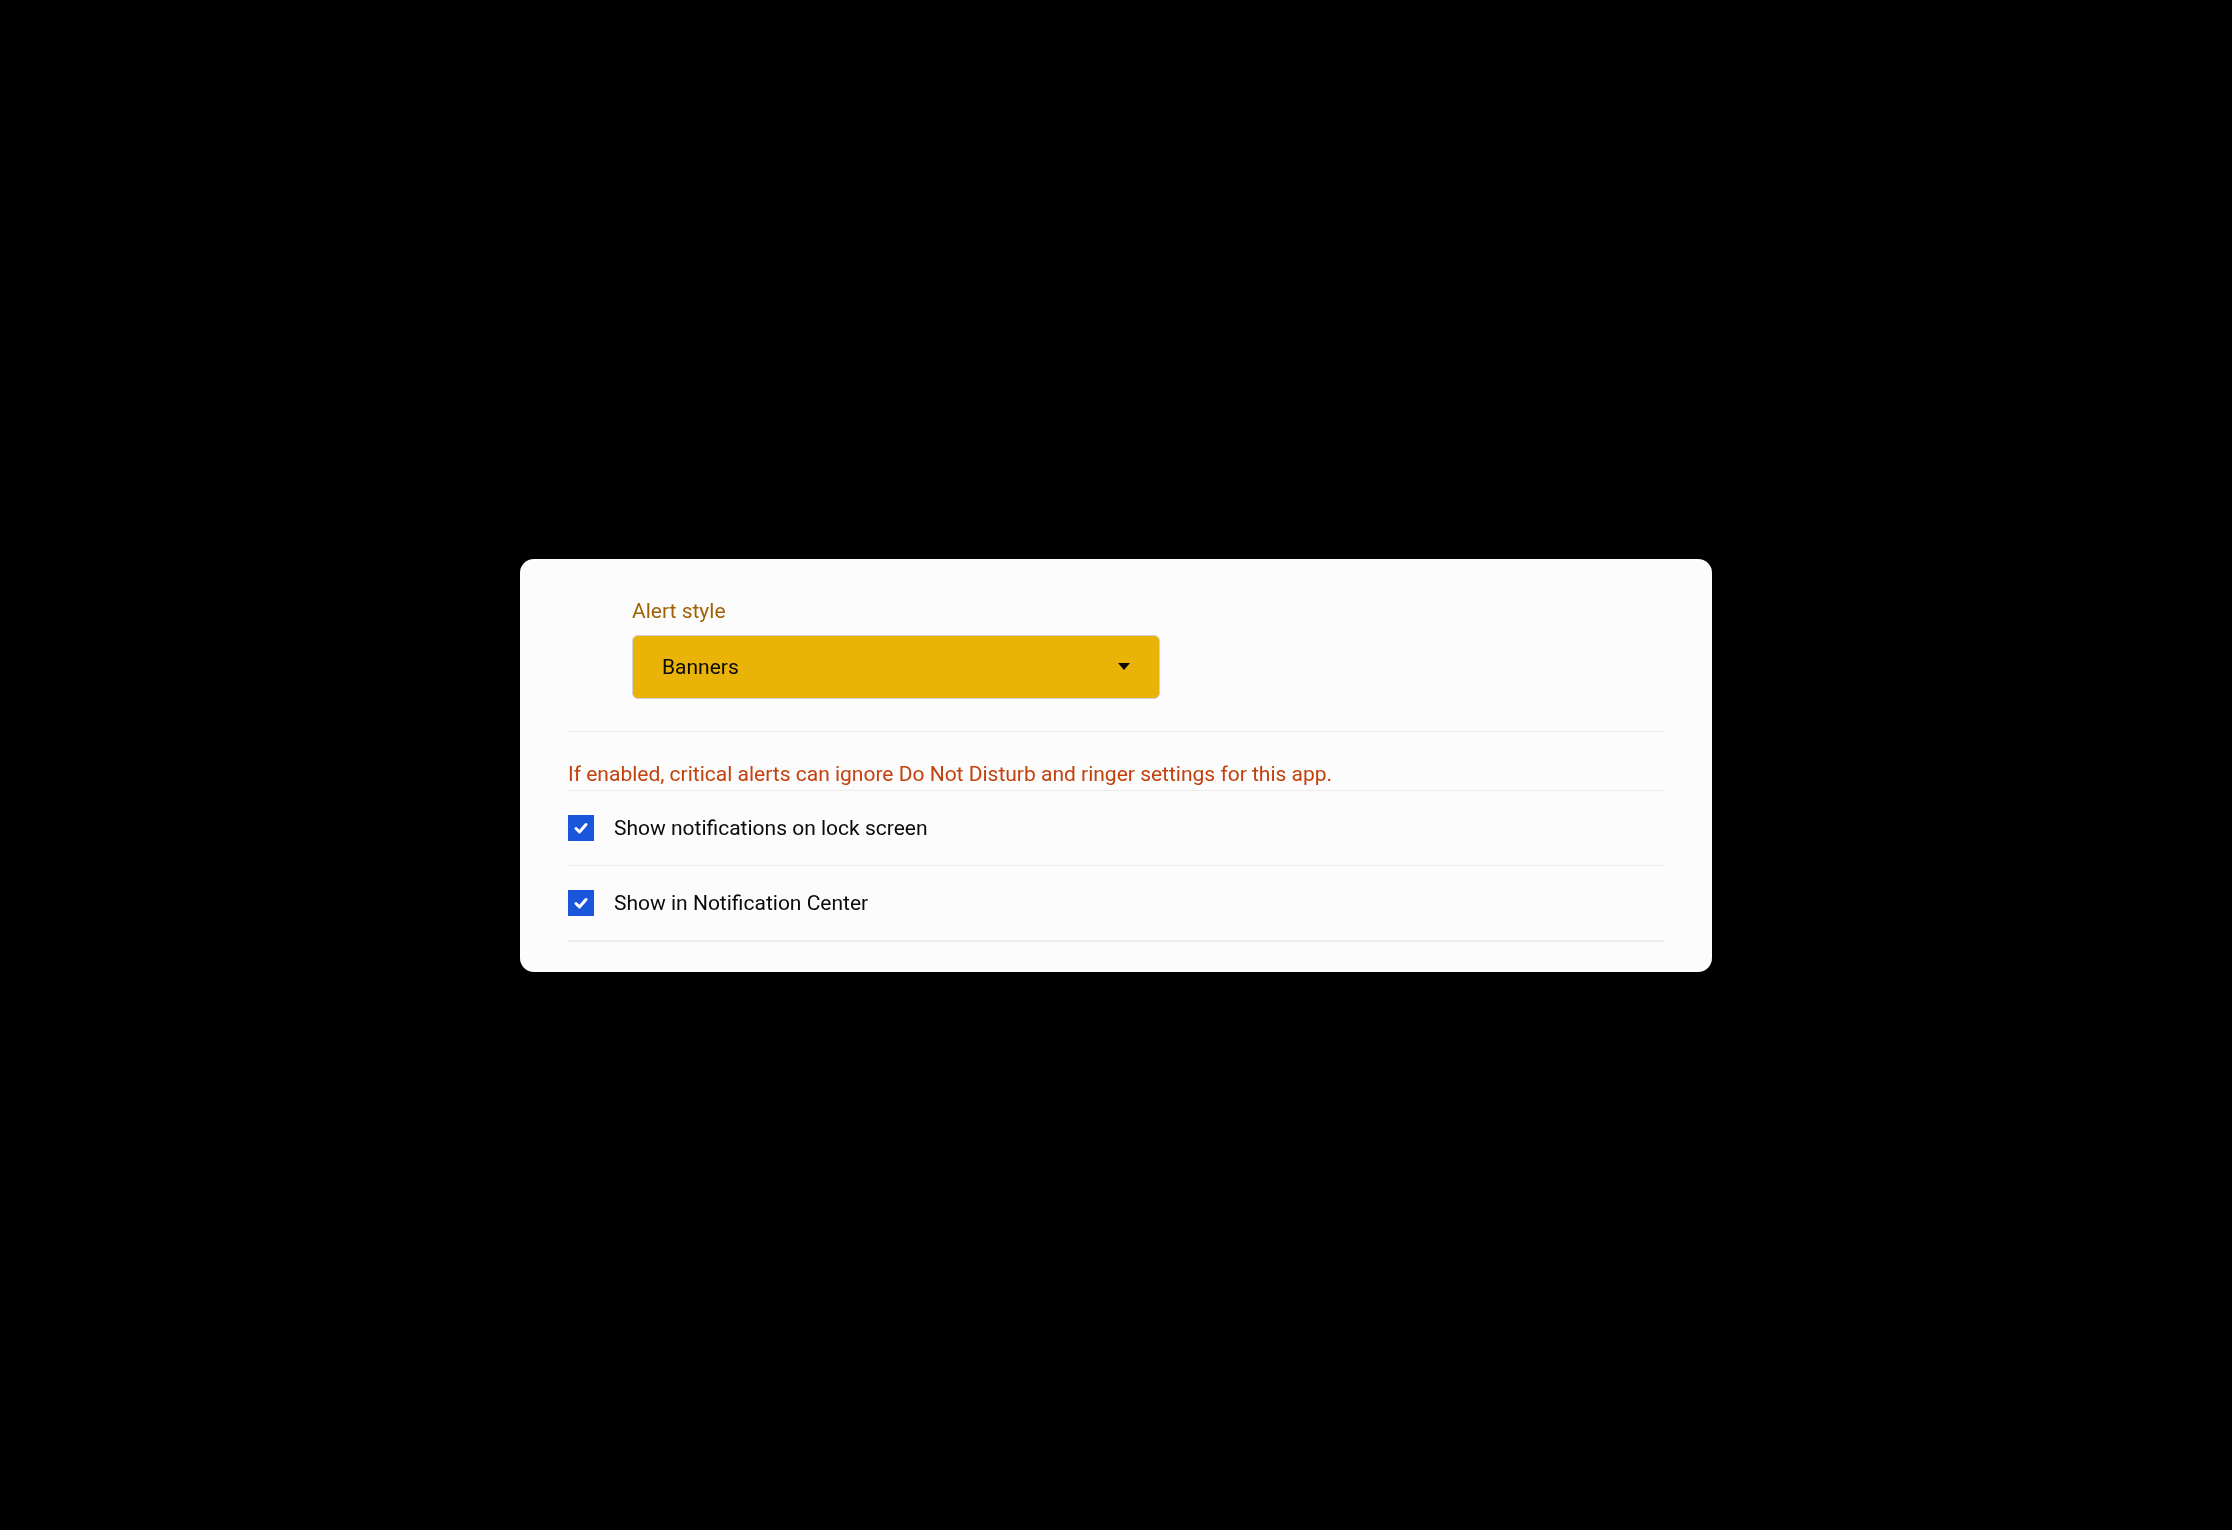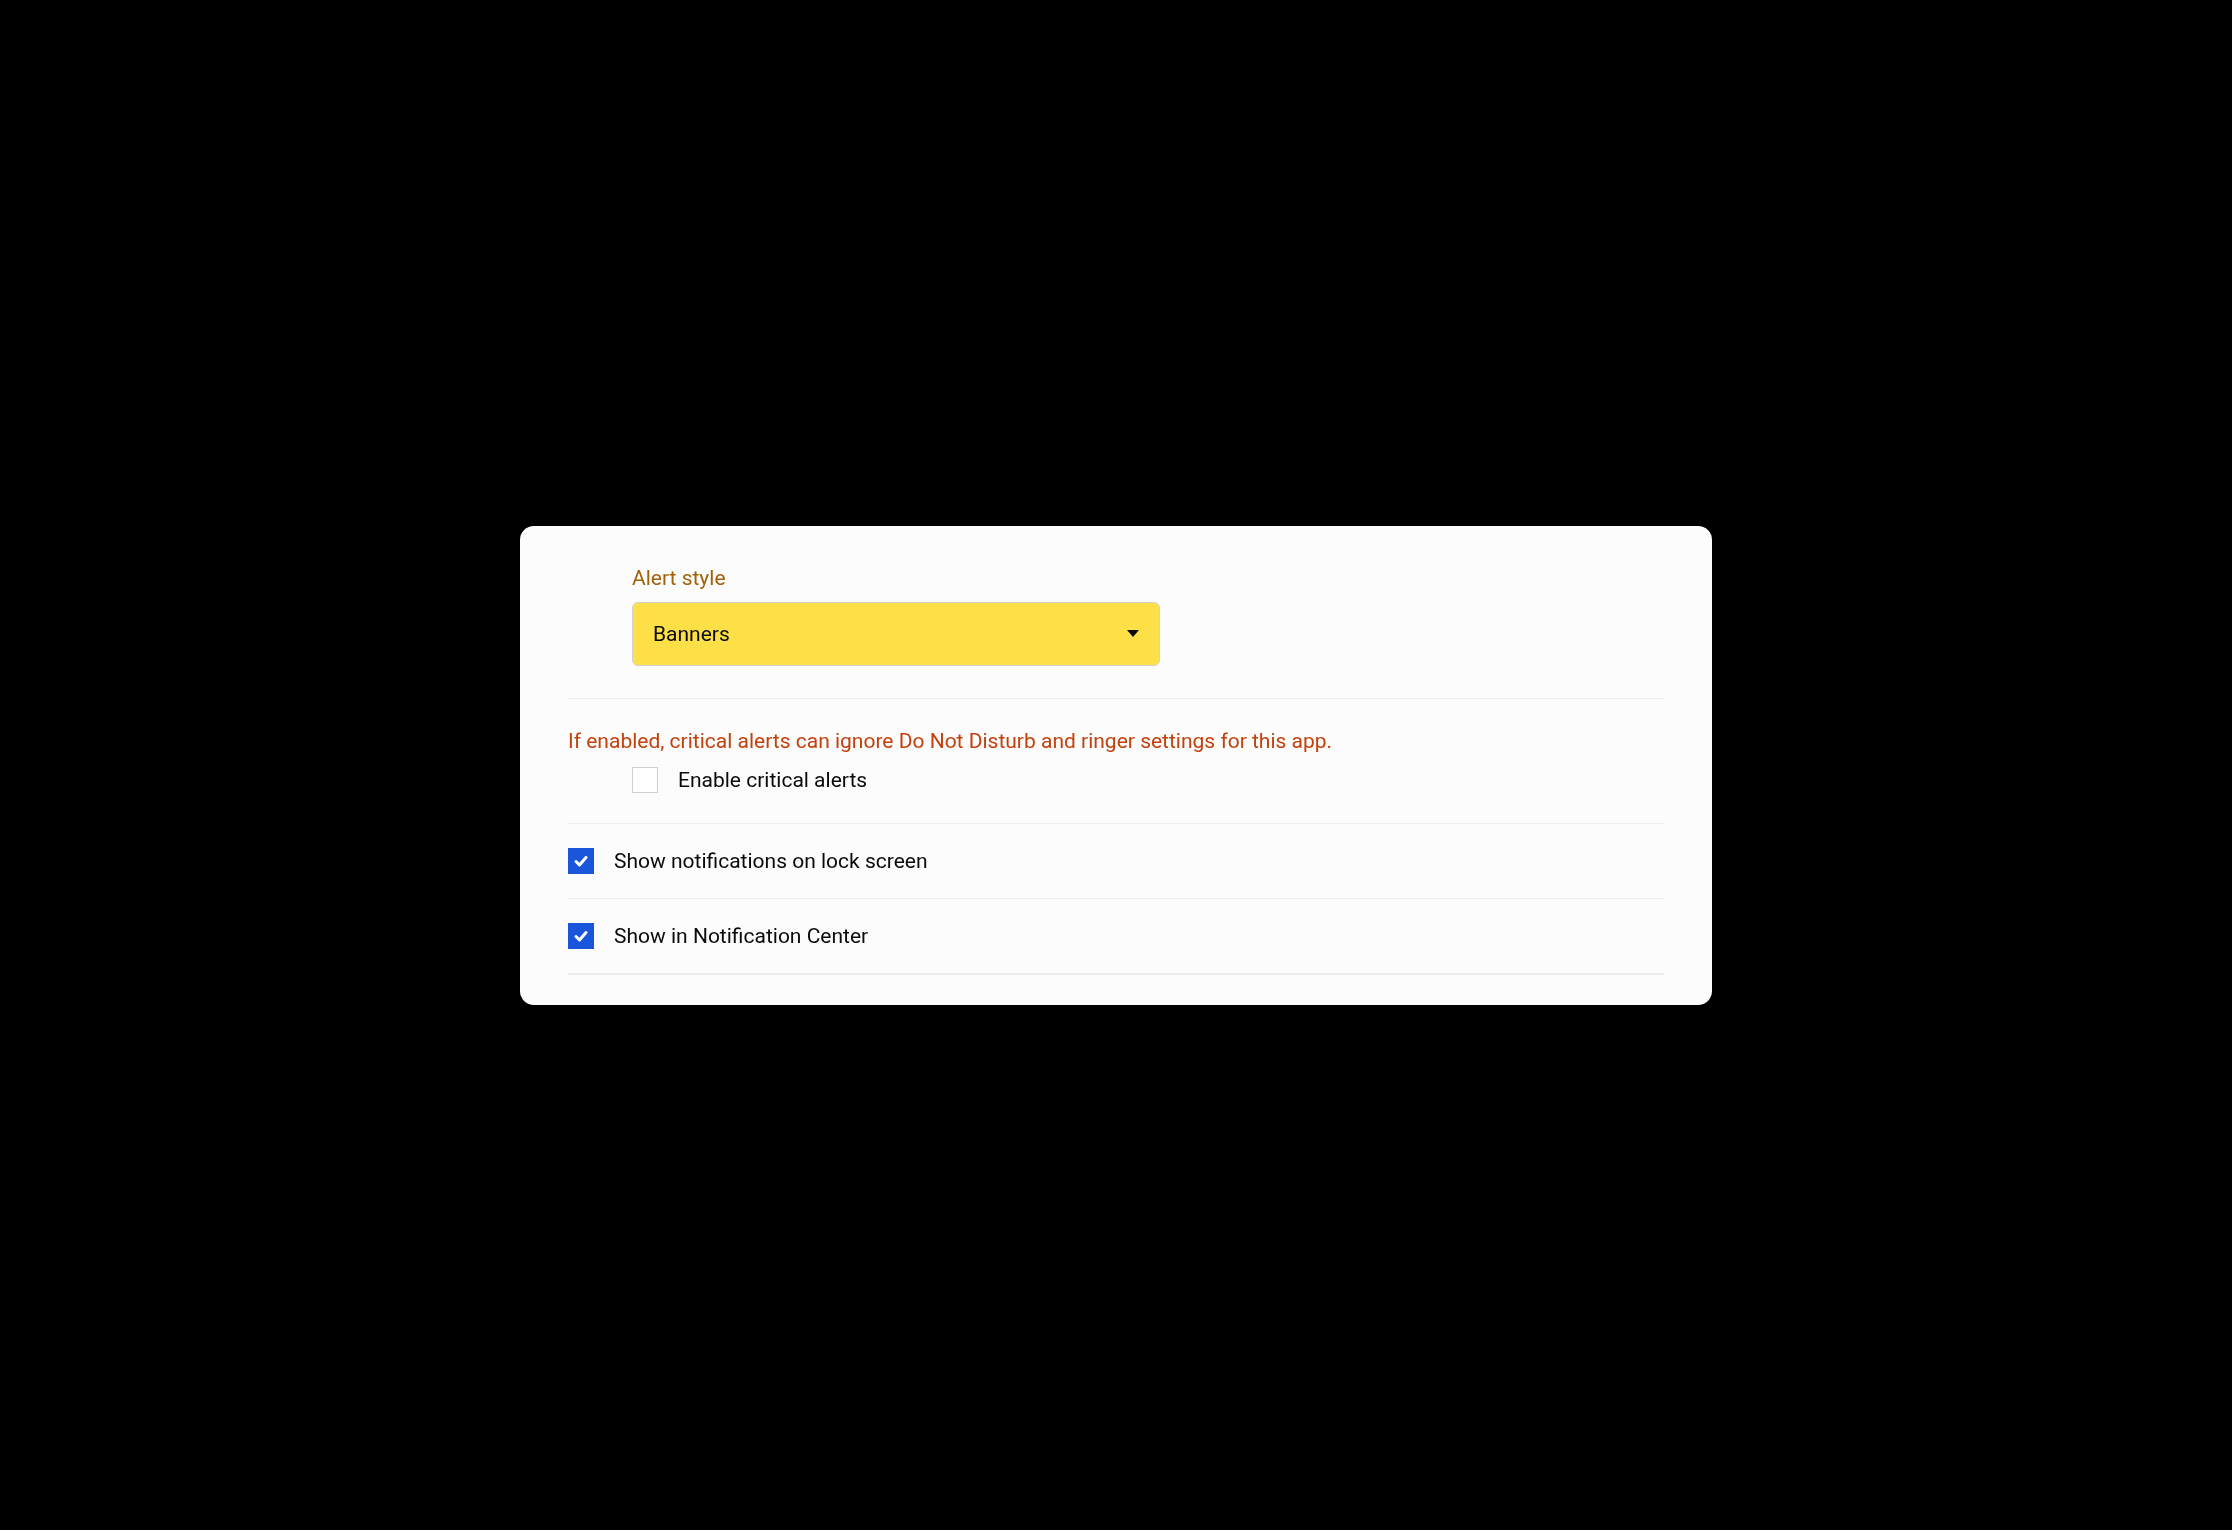--- a/index.html
+++ b/index.html
@@ -34,24 +34,24 @@
     margin-left: 64px;
     margin-bottom: 12px;
   }
   .select-wrap {
     margin-left: 64px;
     margin-bottom: 32px;
   }
   .select {
     width: 528px;
     height: 64px;
-    background: #fde047;
+    background: #eab308;
     border: 1px solid #d0d0d0;
     border-radius: 6px;
-    padding: 0 20px;
+    padding: 0 29px;
     font-size: 21px;
     color: #0a0a0a;
     display: flex;
     align-items: center;
     justify-content: space-between;
     cursor: pointer;
   }
   .select .caret {
     width: 0; height: 0;
     border-left: 6px solid transparent;
@@ -116,24 +116,20 @@
       <div class="select">
         <span>Banners</span>
         <span class="caret"></span>
       </div>
     </div>
   </div>
 
   <div class="divider"></div>
 
   <p class="desc2">If enabled, critical alerts can ignore Do Not Disturb and ringer settings for this app.</p>
-  <div class="row indent">
-    <div class="checkbox unchecked"></div>
-    <span class="row-label">Enable critical alerts</span>
-  </div>
 
   <div class="divider"></div>
 
   <div class="row">
     <div class="checkbox checked">
       <svg viewBox="0 0 16 16">
           <polyline points="3,8.5 6.5,12 13,4.5"></polyline>
         </svg>
     </div>
     <span class="row-label">Show notifications on lock screen</span>

